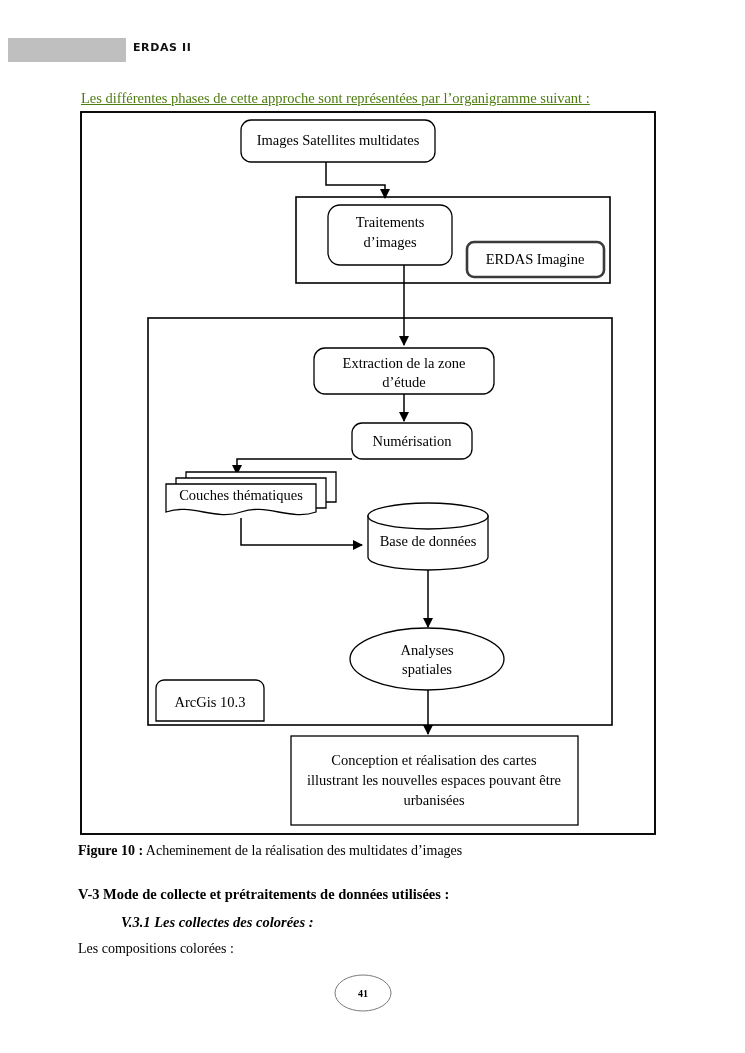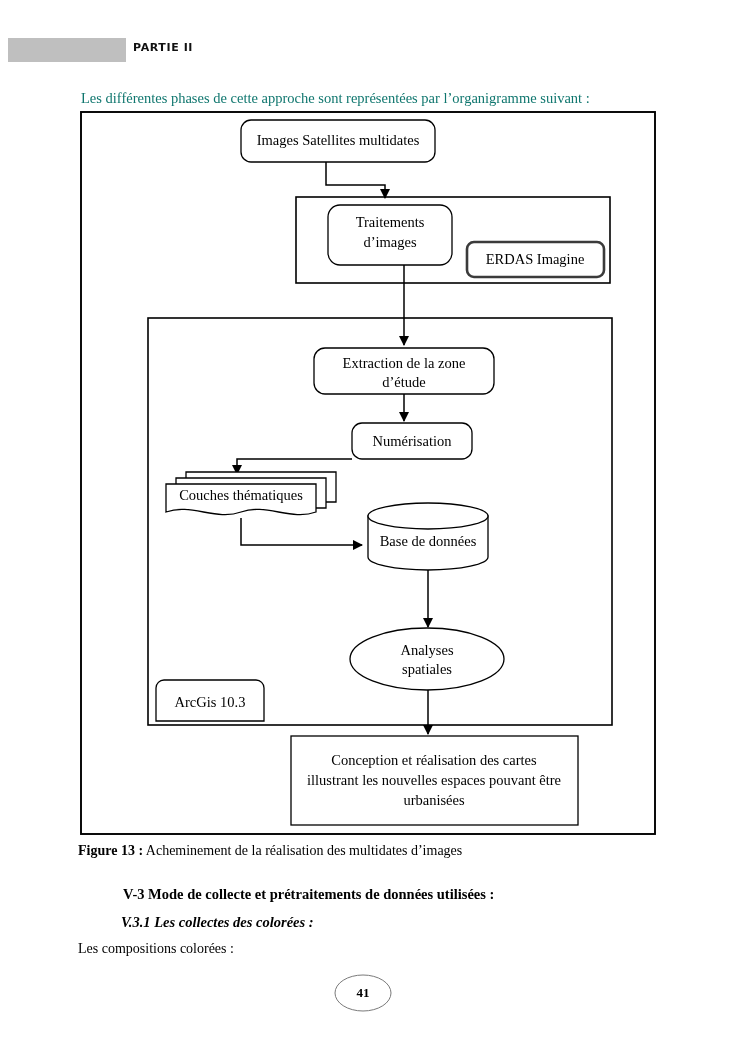--- a/index.html
+++ b/index.html
@@ -34,40 +34,40 @@
     font-weight: bold;
     letter-spacing: 0.6px;
     color: #111111;
   }
 
   
   .para {
     position: absolute;
     font-size: 14.5px;
     line-height: 1.35;
-    color: #0f766e;
+    color: #4d7c0f;
+    text-decoration: underline;
   }
   .intro-line { left: 81px; top: 89px; width: 610px; }
 
   .figure-caption {
     position: absolute;
     left: 78px;
     top: 843px;
     width: 610px;
     font-size: 14px;
   }
   .figure-caption b { font-weight: bold; }
 
   .section-head {
     position: absolute;
     left: 78px;
     top: 886px;
     font-size: 14.5px;
     font-weight: bold;
-    margin-left: 45px;
   }
   .subsection-head {
     position: absolute;
     left: 121px;
     top: 914px;
     font-size: 14.5px;
     font-weight: bold;
     font-style: italic;
   }
   .tail-line {
@@ -88,21 +88,21 @@
   .page-number-wrap svg { display: block; }
   .page-number-text {
     position: absolute;
     left: 0;
     top: 0;
     width: 60px;
     height: 40px;
     display: flex;
     align-items: center;
     justify-content: center;
-    font-size: 13px;
+    font-size: 10px;
     font-weight: bold;
   }
 
   
   #diagram {
     position: absolute;
     left: 0;
     top: 0;
     width: 745px;
     height: 1053px;
@@ -117,21 +117,21 @@
   .flow-shape-thick { fill: #ffffff; stroke: #3b3b3b; stroke-width: 2.6; }
   .frame { fill: none; stroke: #000000; stroke-width: 1.6; }
   .frame-outer { fill: none; stroke: #000000; stroke-width: 1.9; }
   .connector { fill: none; stroke: #000000; stroke-width: 1.5; }
   .arrowhead { fill: #000000; }
 </style>
 </head>
 <body>
 
 <div class="header-band"></div>
-<div class="header-title">PARTIE II</div>
+<div class="header-title">ERDAS II</div>
 
 <div class="para intro-line">Les différentes phases de cette approche sont représentées par l’organigramme suivant :</div>
 
 <svg id="diagram" viewBox="0 0 745 1053" width="745" height="1053">
   <defs>
     <marker id="arrow" viewBox="0 0 10 10" refX="9" refY="5" markerWidth="7" markerHeight="7" orient="auto-start-reverse">
       <path d="M 0 0 L 10 5 L 0 10 z" class="arrowhead"></path>
     </marker>
   </defs>
 
@@ -209,21 +209,21 @@
   </g>
 
   <g>
     <rect class="flow-shape" x="291" y="736" width="287" height="89"></rect>
     <text class="node-label" x="434" y="765">Conception et réalisation des cartes</text>
     <text class="node-label" x="434" y="785">illustrant les nouvelles espaces pouvant être</text>
     <text class="node-label" x="434" y="805">urbanisées</text>
   </g>
 </svg>
 
-<div class="figure-caption"><b>Figure 13 :</b><span> Acheminement de la réalisation des multidates d’images</span></div>
+<div class="figure-caption"><b>Figure 10 :</b><span> Acheminement de la réalisation des multidates d’images</span></div>
 
 <div class="section-head">V-3 Mode de collecte et prétraitements de données utilisées :</div>
 <div class="subsection-head">V.3.1 Les collectes des colorées :</div>
 <div class="tail-line">Les compositions colorées :</div>
 
 <div class="page-number-wrap">
   <svg width="60" height="40" viewBox="0 0 60 40">
     <ellipse cx="30" cy="20" rx="28" ry="18" fill="#ffffff" stroke="#7a7a7a" stroke-width="1"></ellipse>
   </svg>
   <div class="page-number-text">41</div>

